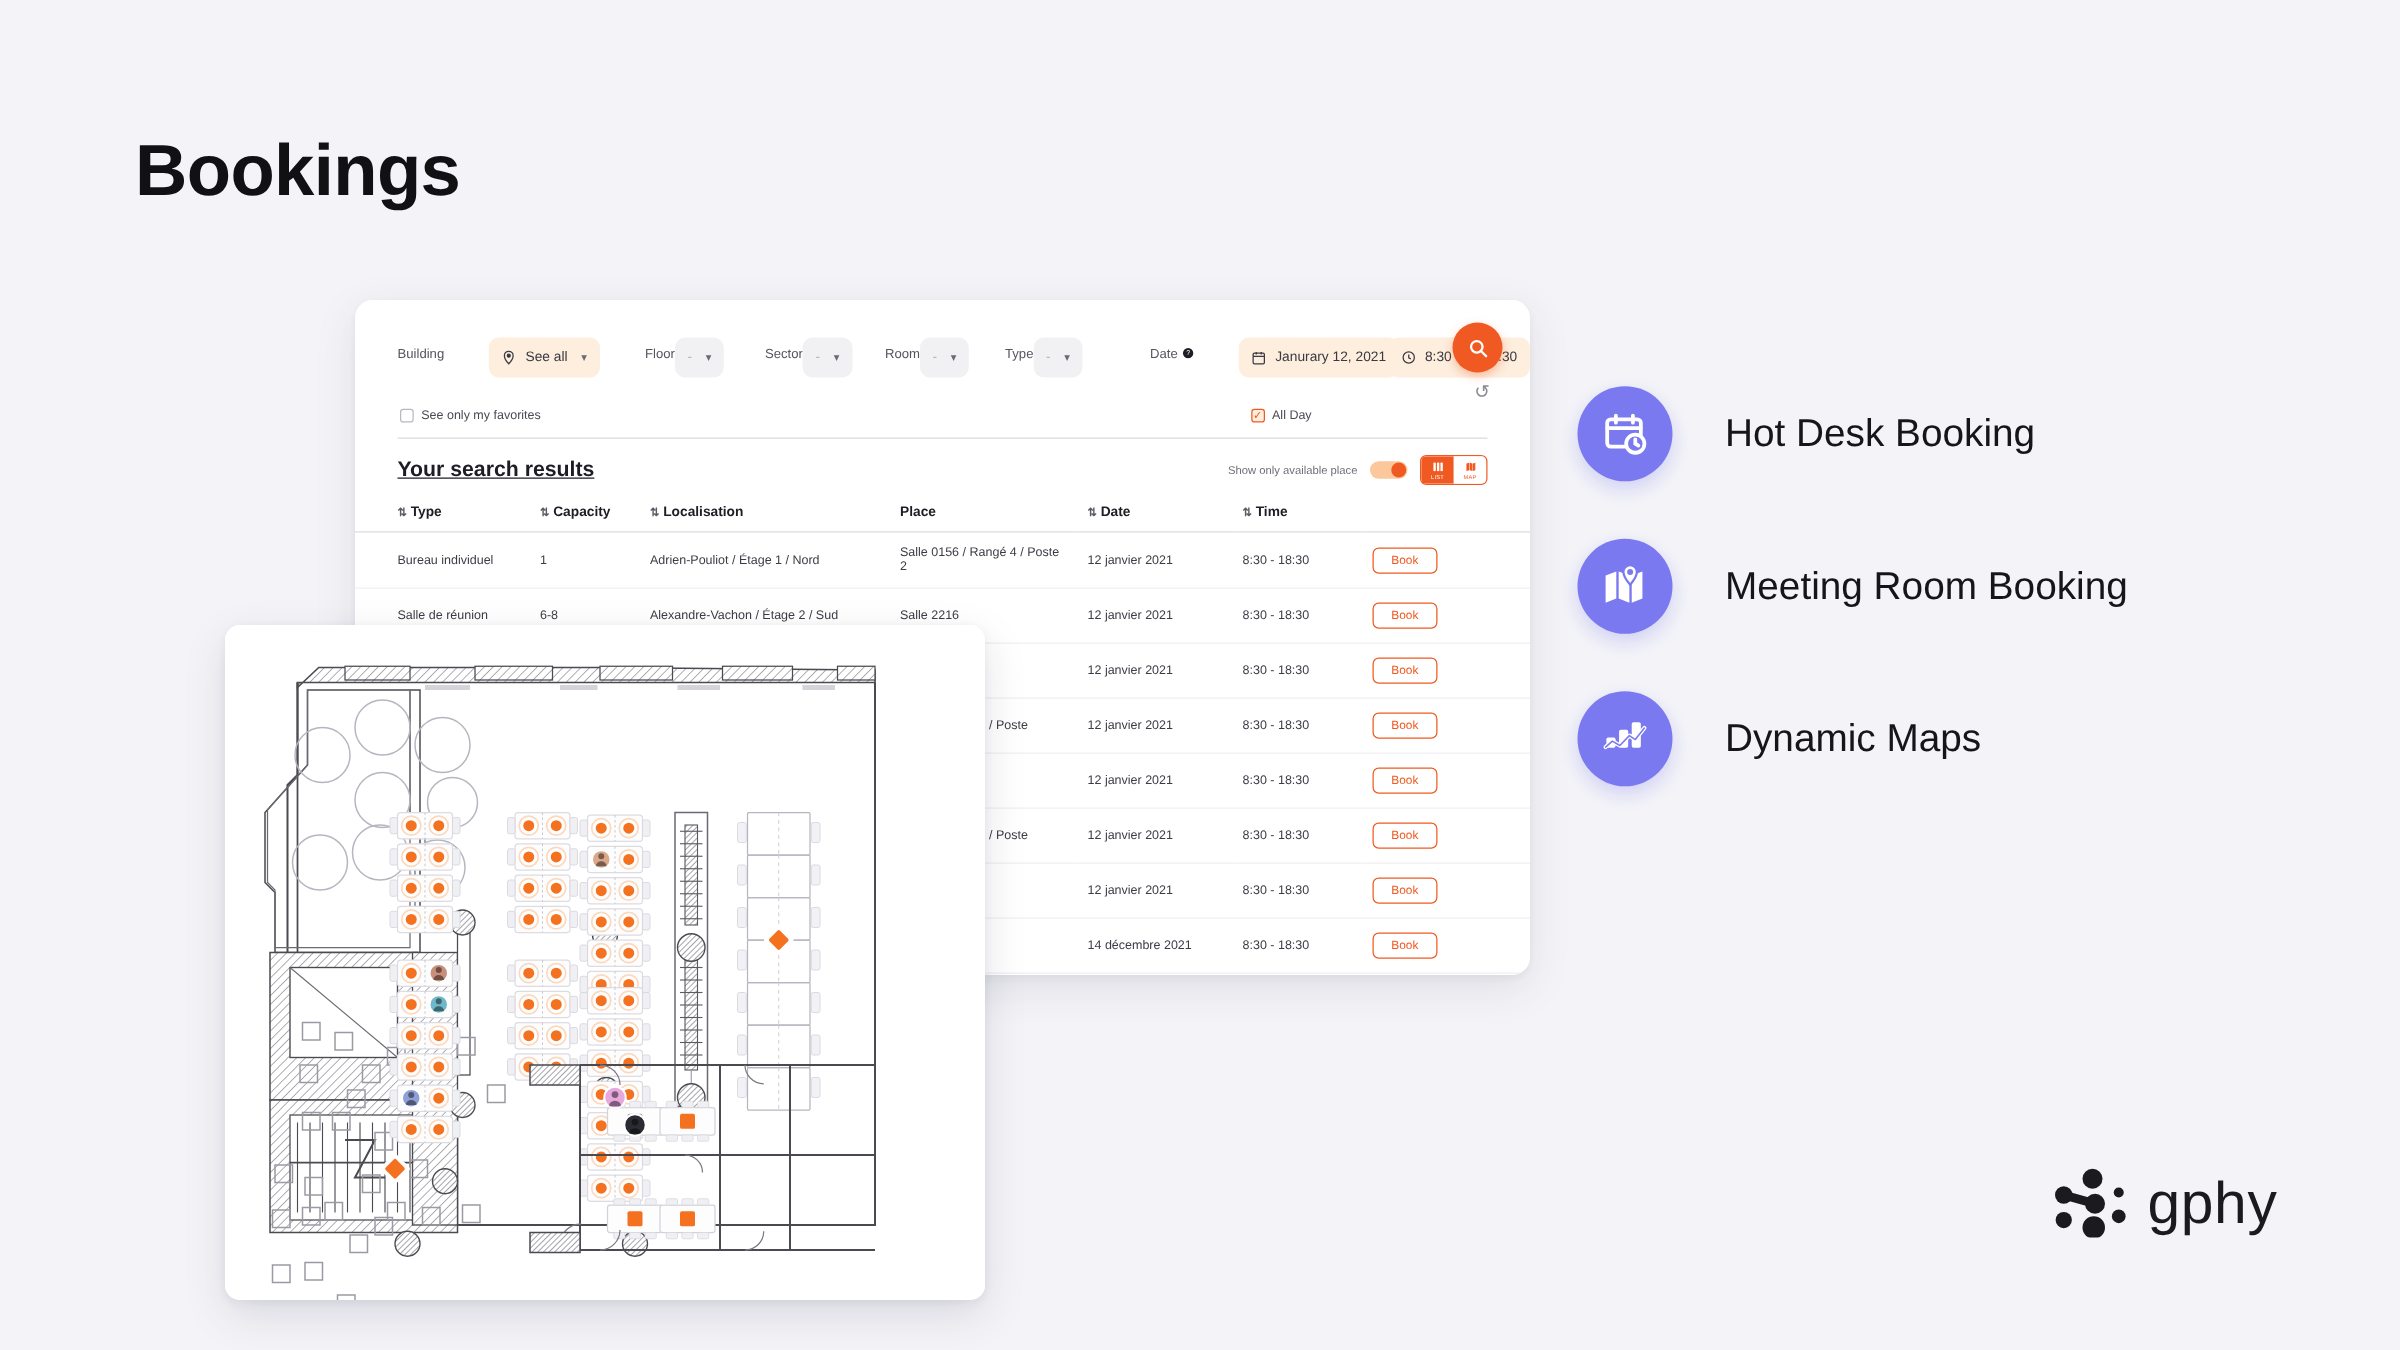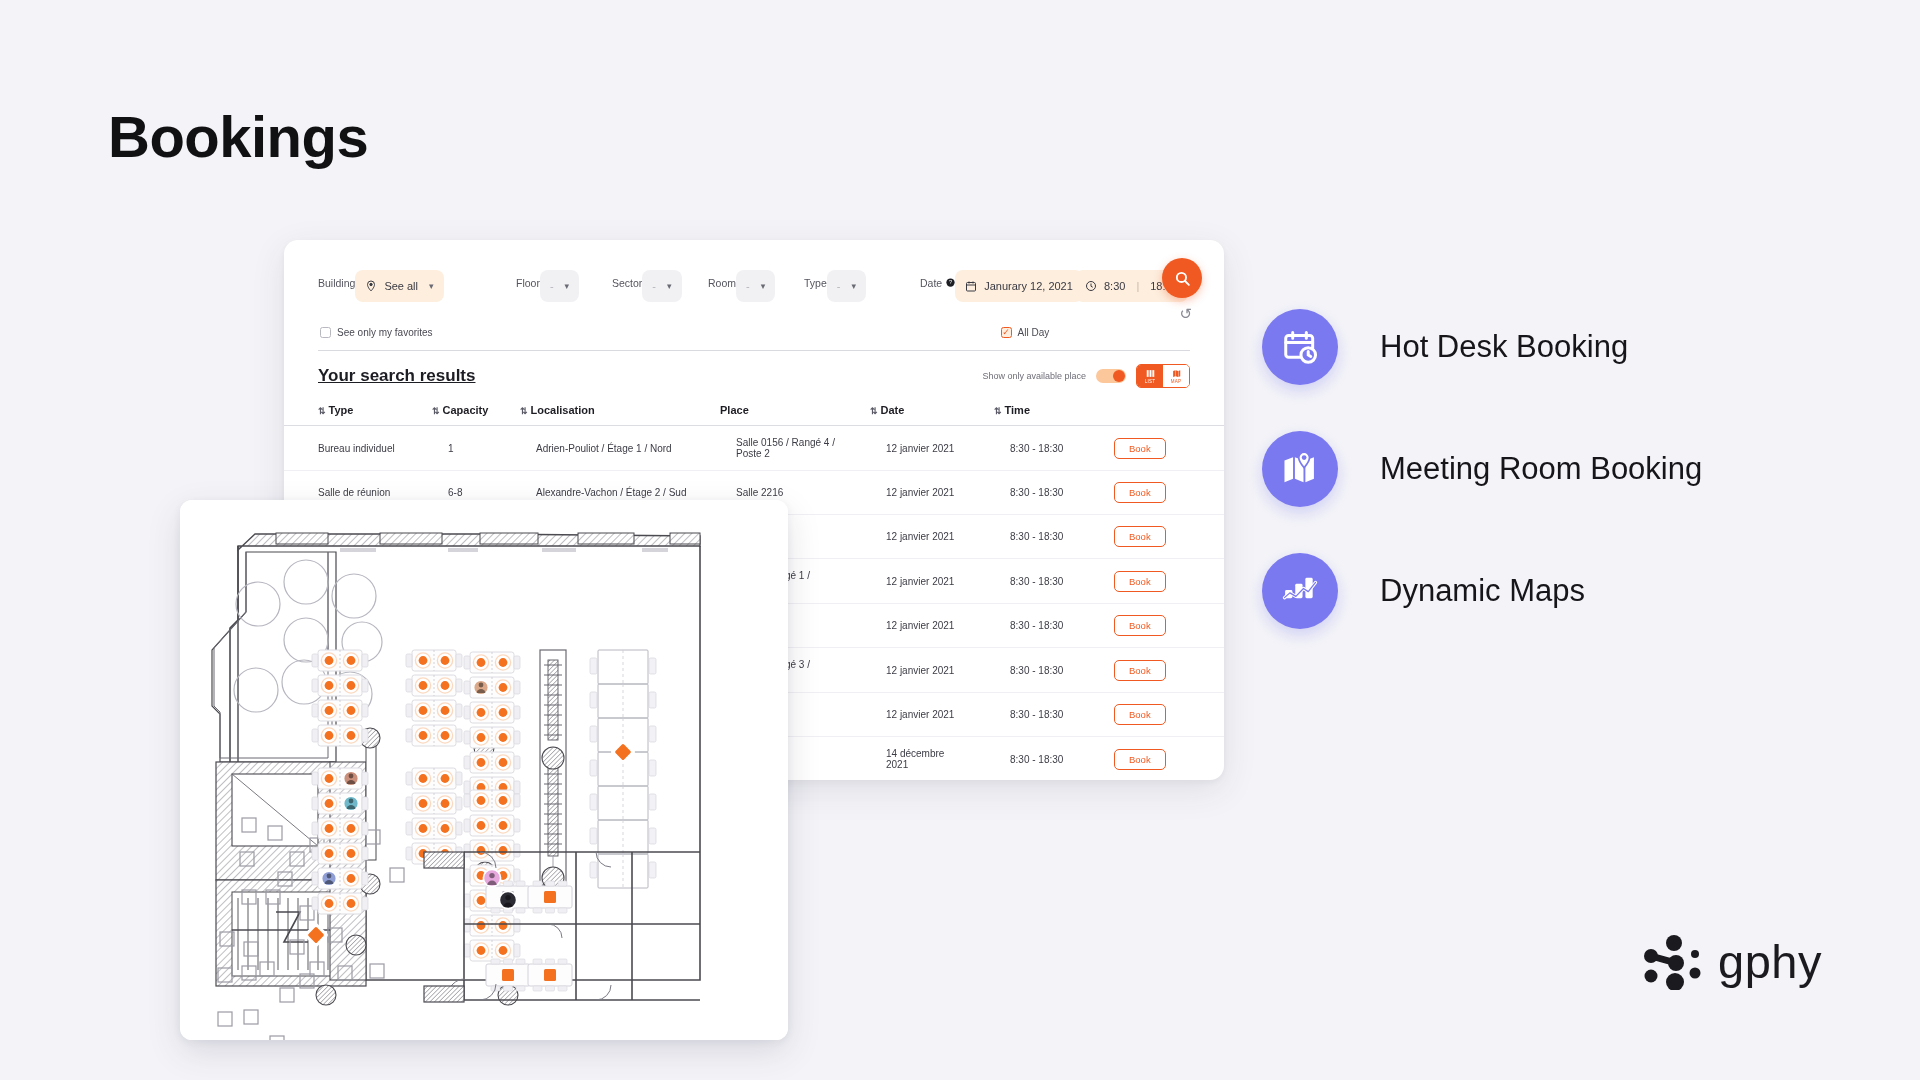--- a/index.html
+++ b/index.html
@@ -32,21 +32,21 @@
   .filter { display: flex; flex-direction: row; }
   .filter-label {
     font-size: 10.5px; color: #55555f; margin-bottom: 7px;
     display: flex; align-items: center; gap: 4px;
   }
   .pill {
     height: 32px; border-radius: 8px; background: #f1f1f4;
     display: flex; align-items: center; padding: 0 10px; gap: 7px;
     font-size: 11px; color: #3a3a42; position: relative;
   }
-  .pill.accent { background: #fdeede; }
+  .pill.accent { background: #fdeede; margin-left: 36px; }
   .pill .val { flex: 1; white-space: nowrap; }
   .pill .muted { color: #b4b4bc; }
   .chev { font-size: 9px; color: #6a6a74; margin-left: 4px; }
   .f-building { width: 186px; }
   .f-small { width: 84px; }
   .f-type { width: 104px; }
   .f-date { width: 120px; }
   .f-time { width: 104px; }
   .pin-ico, .cal-ico, .clock-ico { width: 12px; height: 12px; flex: none; }
   .time-sep { color: #c9b9a8; margin: 0 4px; }
@@ -108,21 +108,21 @@
   .vs-btn.off { background: #fff; color: #f05a22; }
 
   
   table.results { width: 100%; border-collapse: collapse; margin-top: 10px; }
   table.results th {
     text-align: left; font-size: 11px; font-weight: bold; color: #1d1d24;
     padding: 6px 8px 9px 8px; border-bottom: 1px solid #dcdce3;
   }
   table.results th:first-child { padding-left: 34px; }
   table.results td {
-    font-size: 10px; color: #3c3c46; padding: 11px 24px; vertical-align: middle;
+    font-size: 10px; color: #3c3c46; padding: 11px 8px; vertical-align: middle;
     border-bottom: 1px solid #f0f0f4;
   }
   table.results td:first-child { padding-left: 34px; }
   .sort-ico { color: #5a5a66; font-size: 9px; margin-right: 3px; }
   .col-type { width: 140px; } .col-cap { width: 88px; }
   .col-loc { width: 200px; } .col-place { width: 150px; }
   .col-date { width: 124px; } .col-time { width: 104px; }
   .book-btn {
     display: inline-block; border: 1px solid #f05a22; color: #f05a22;
     background: #fff; border-radius: 5px; font-size: 9.5px;

